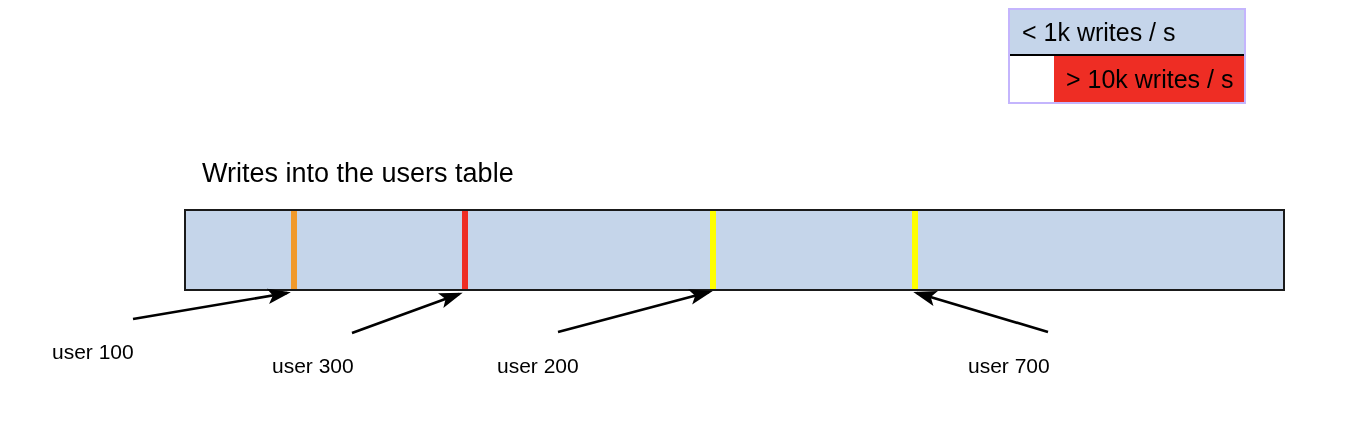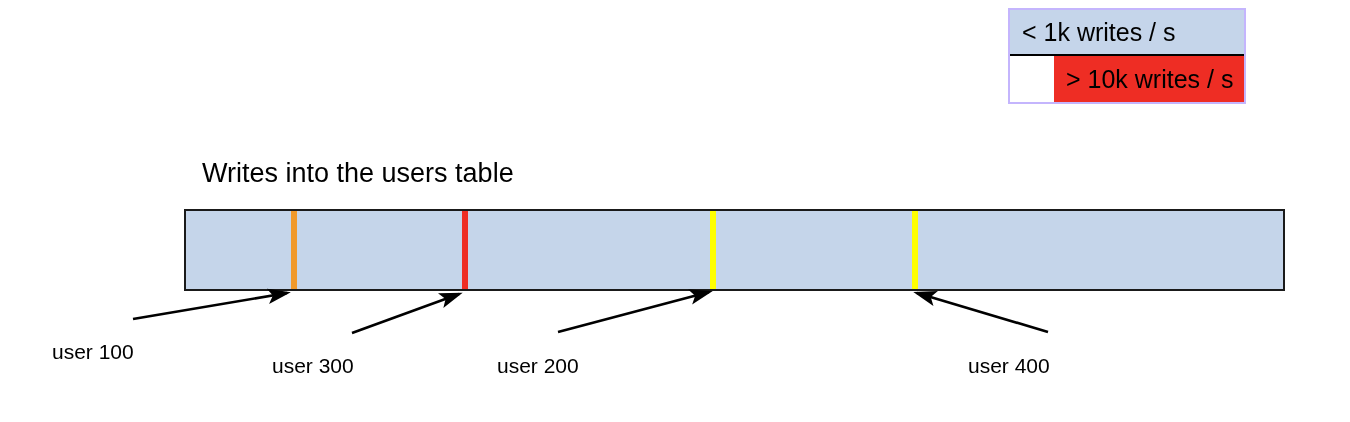--- a/index.html
+++ b/index.html
@@ -127,13 +127,13 @@
   <line x1="558" y1="332" x2="709" y2="292" stroke="#000000" stroke-width="2.6" marker-end="url(#ah)"></line>
   <line x1="1048" y1="332" x2="917" y2="293" stroke="#000000" stroke-width="2.6" marker-end="url(#ah)"></line>
 </svg>
 
 <div class="user-label" style="left:52px; top:337px;">user 100</div>
 
 <div class="user-label" style="left:272px; top:351px;">user 300</div>
 
 <div class="user-label" style="left:497px; top:351px;">user 200</div>
 
-<div class="user-label" style="left:968px; top:351px;">user 400</div>
+<div class="user-label" style="left:968px; top:351px;">user 700</div>
 
 </body></html>

